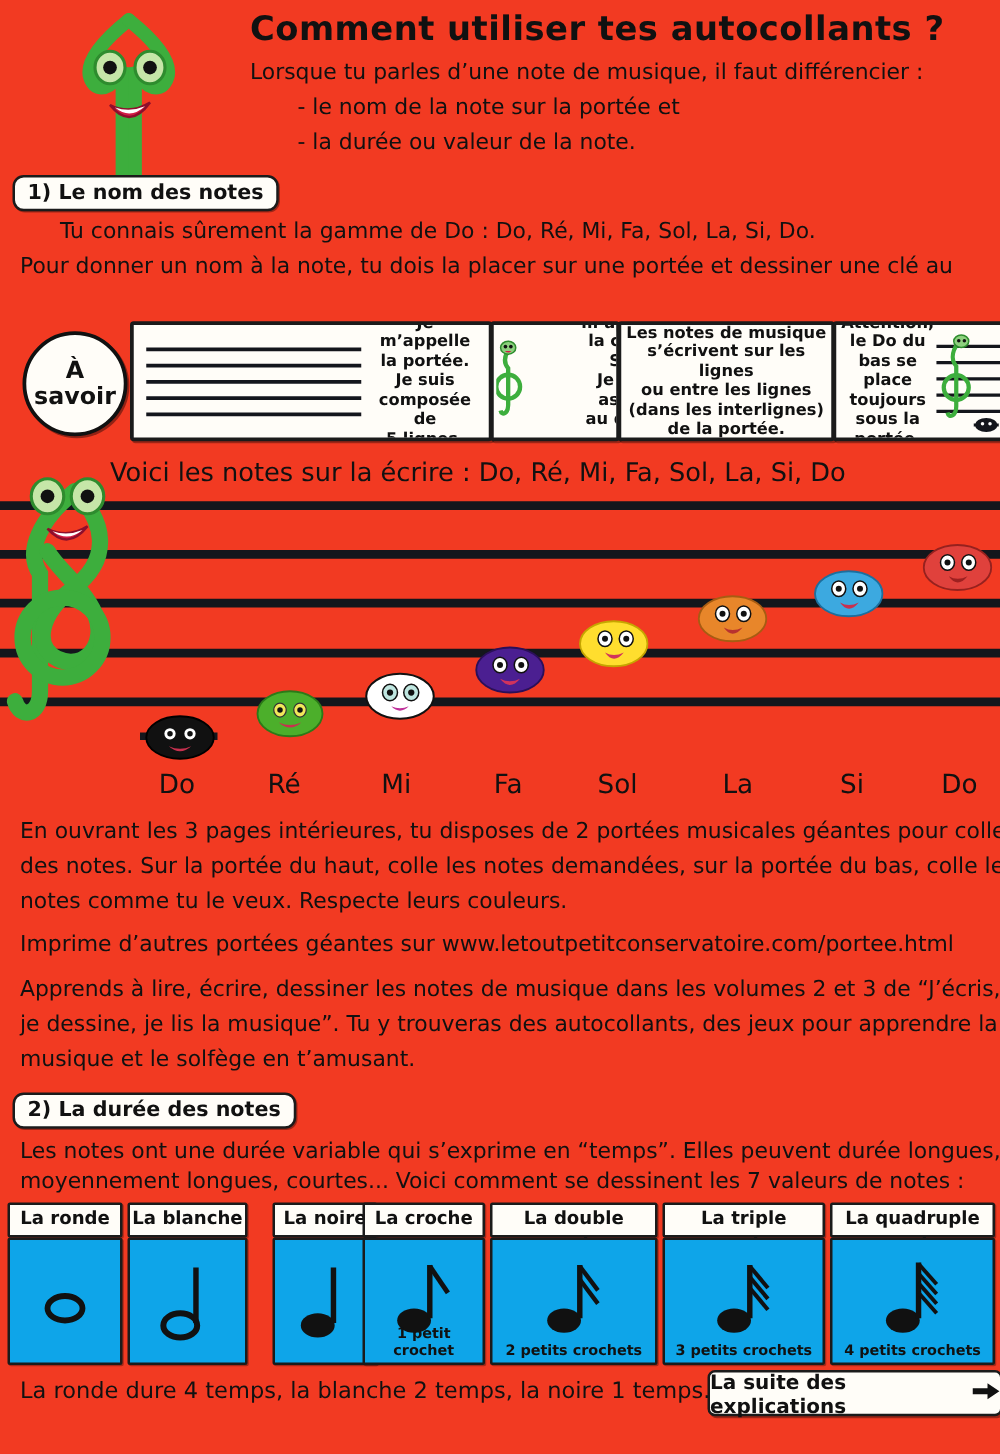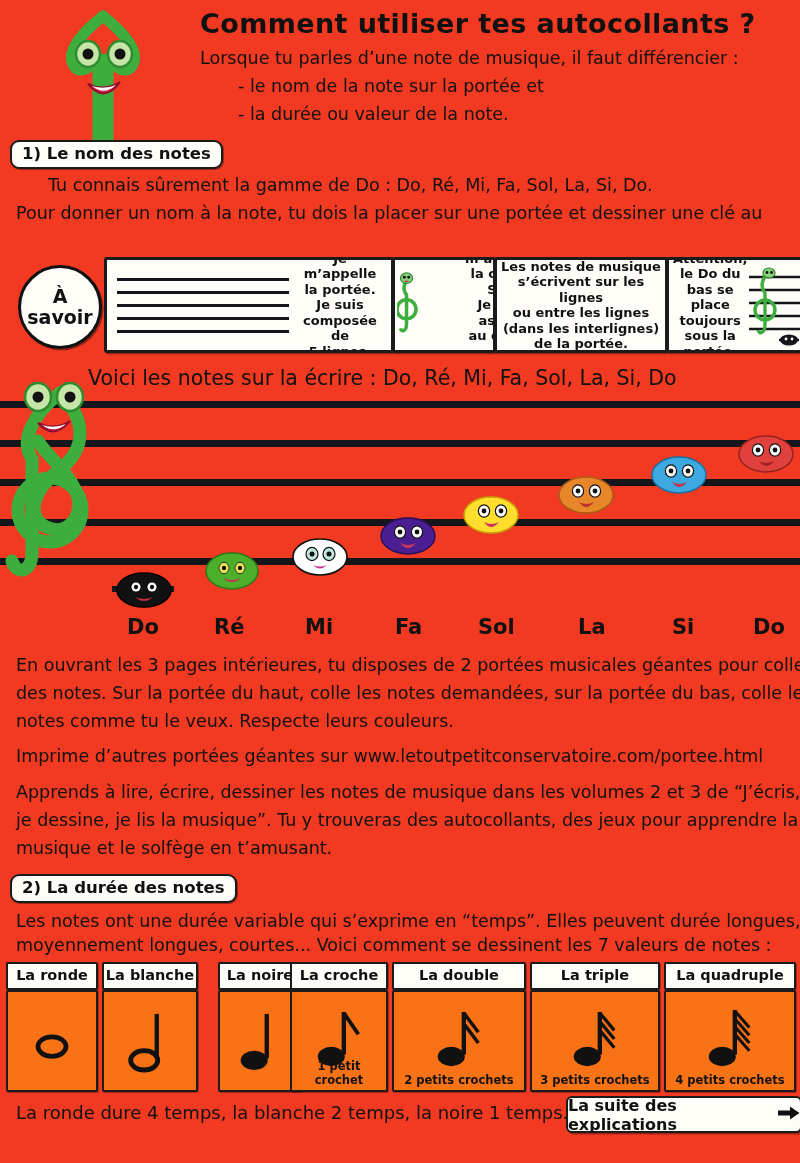--- a/index.html
+++ b/index.html
@@ -72,34 +72,34 @@
   .voici{position:absolute;left:88px;top:366px;font-size:20.5px;white-space:nowrap;}
   .bigstaff{position:absolute;left:0;top:395px;width:800px;height:200px;}
   .bigstaff .sl{position:absolute;left:0;width:800px;height:7px;background:#14161c;}
 
   .clef-big{position:absolute;left:-2px;top:-20px;width:140px;height:230px;}
 
   .note{position:absolute;width:56px;height:40px;}
   .ledger{position:absolute;height:6px;background:#14161c;}
 
   .notelabels{position:absolute;top:615px;left:0;width:800px;height:30px;}
-  .notelabels span{position:absolute;font-size:21px;font-weight:700;}
+  .notelabels span{position:absolute;font-size:21px;font-weight:400;}
 
   
   .valtable{position:absolute;left:6px;top:962px;width:630px;height:128px;}
   .vcell{position:absolute;top:0;height:128px;}
   .vhead{
     background:#fffdf8;border:2px solid #1b1b1b;border-radius:2px;
     font-size:14.5px;font-weight:600;text-align:center;
     height:24px;line-height:22px;
     box-shadow:1px 1px 0 rgba(0,0,0,.3);
   }
   .vbody{
     position:absolute;left:0;right:0;top:28px;height:98px;
-    background:#f97316;border:2px solid #1b1b1b;border-radius:2px;
+    background:#0ea5e9;border:2px solid #1b1b1b;border-radius:2px;
     box-shadow:1px 1px 0 rgba(0,0,0,.3);
     display:flex;align-items:center;justify-content:center;
   }
   .vsub{
     position:absolute;left:0;right:0;bottom:3px;text-align:center;
     font-size:11.5px;font-weight:600;color:#111;
   }
 
   .bottomline{position:absolute;left:16px;top:1102px;font-size:18px;}
   .nextbtn{

